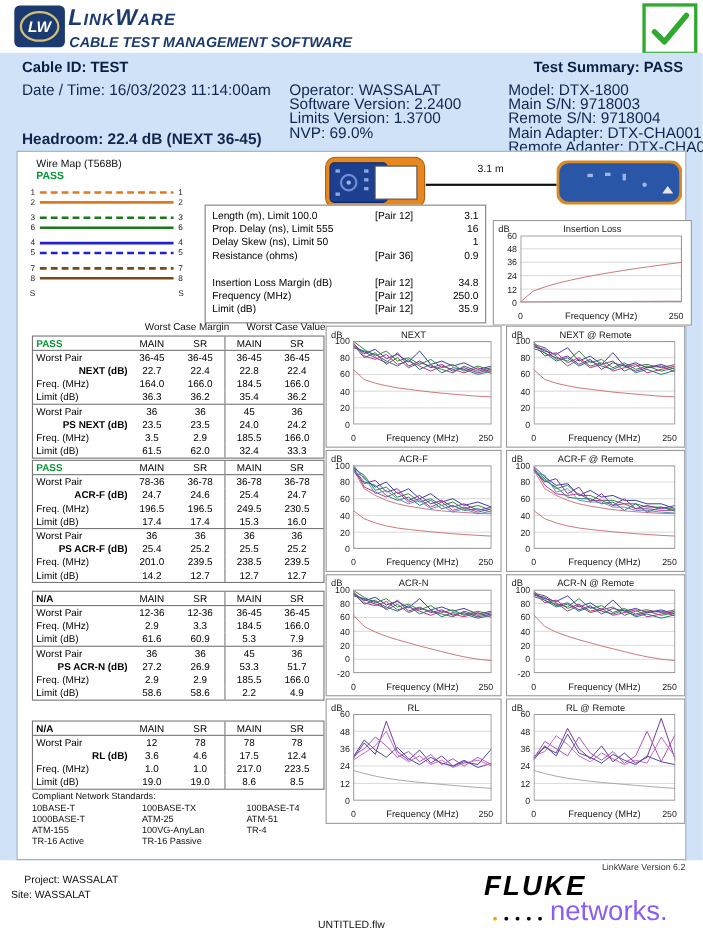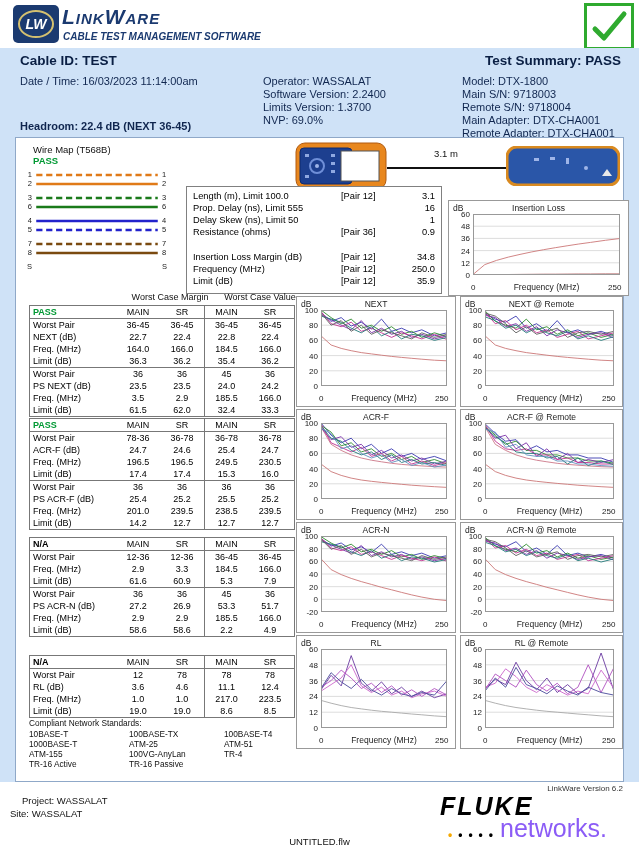--- a/index.html
+++ b/index.html
@@ -3,28 +3,28 @@
 <meta charset="utf-8">
 <style>
   html,body{margin:0;padding:0;background:#fff;}
   #page{position:relative;width:639px;height:848px;background:#fff;overflow:hidden;
         font-family:"Liberation Sans",sans-serif;color:#000;}
   .abs{position:absolute;}
 
   
   #lw-title{position:absolute;left:62px;top:5px;font-size:21px;font-weight:bold;font-style:italic;
             font-variant:small-caps;color:#1b3a70;letter-spacing:1px;}
-  #lw-sub{position:absolute;left:63px;top:31px;font-size:10px;font-weight:bold;font-style:italic;color:#1b3a70;}
+  #lw-sub{position:absolute;left:63px;top:31px;font-size:13px;font-weight:bold;font-style:italic;color:#1b3a70;}
   #check-box{position:absolute;left:584px;top:3px;width:44px;height:41px;border:3px solid #2faa2f;background:#fff;}
 
   
   #blue-band{position:absolute;left:0;top:48px;width:639px;height:734px;background:#cfe2f7;}
   #hdr-cable-id{position:absolute;left:20px;top:53px;font-size:13.5px;font-weight:bold;color:#0a1f44;}
   #hdr-summary{position:absolute;right:18px;top:53px;font-size:13.5px;font-weight:bold;color:#0a1f44;}
-  .hcol{position:absolute;top:75px;font-size:11px;line-height:13px;color:#10264f;}
+  .hcol{position:absolute;top:75px;font-size:14px;line-height:13px;color:#10264f;}
   .hline{white-space:nowrap;}
   .hb{font-weight:bold;margin-top:32px;}
 
   
   #main-box{position:absolute;left:15px;top:137px;width:607px;height:643px;background:#fff;
             border:1px solid #8fa8c8;}
 
   #wiremap-title{position:absolute;left:17px;top:6px;font-size:9.5px;color:#111;}
   #wiremap-status{position:absolute;left:17px;top:17px;font-size:9.5px;font-weight:bold;color:#009933;}
   #wire-diagram{position:absolute;left:4px;top:32px;width:154px;}
@@ -57,21 +57,21 @@
   
   .mtable{position:absolute;left:13px;width:266px;border:1px solid #777;background:#fff;font-size:9px;box-sizing:border-box;}
   .mrow{display:flex;height:12px;line-height:12px;}
   .mhead{border-bottom:1px solid #777;}
   .msep{border-top:1px solid #777;}
   .mc-label{width:86px;padding-left:3px;box-sizing:border-box;}
   .mc-v{width:44px;text-align:center;}
   .half-sep{border-left:1px solid #777;box-sizing:border-box;}
   .status-pass{color:#009933;font-weight:bold;}
   .status-na{color:#000;font-weight:bold;}
-  .bold{font-weight:normal;}
+  .bold{font-weight:bold;text-align:right;}
 
   
   #standards{position:absolute;left:13px;top:580px;font-size:8.3px;line-height:10px;color:#111;width:280px;}
   #standards .st-title{margin-bottom:16px;}
   .st-col{position:absolute;top:11px;}
 
   
   .chart{position:absolute;border:1px solid #999;background:#fff;}
   .c-title{position:absolute;top:2px;left:0;right:0;text-align:center;font-size:8.5px;color:#222;}
   .c-ylab{position:absolute;top:2px;left:4px;font-size:8.5px;color:#222;}
@@ -474,21 +474,21 @@
             <span class="mc-label">Worst Pair</span>
             <span class="mc-v">12</span>
             <span class="mc-v">78</span>
             <span class="mc-v half-sep">78</span>
             <span class="mc-v">78</span>
           </div>
           <div class="mrow">
             <span class="mc-label bold">RL (dB)</span>
             <span class="mc-v">3.6</span>
             <span class="mc-v">4.6</span>
-            <span class="mc-v half-sep">11.1</span>
+            <span class="mc-v half-sep">17.5</span>
             <span class="mc-v">12.4</span>
           </div>
           <div class="mrow">
             <span class="mc-label">Freq. (MHz)</span>
             <span class="mc-v">1.0</span>
             <span class="mc-v">1.0</span>
             <span class="mc-v half-sep">217.0</span>
             <span class="mc-v">223.5</span>
           </div>
           <div class="mrow">

